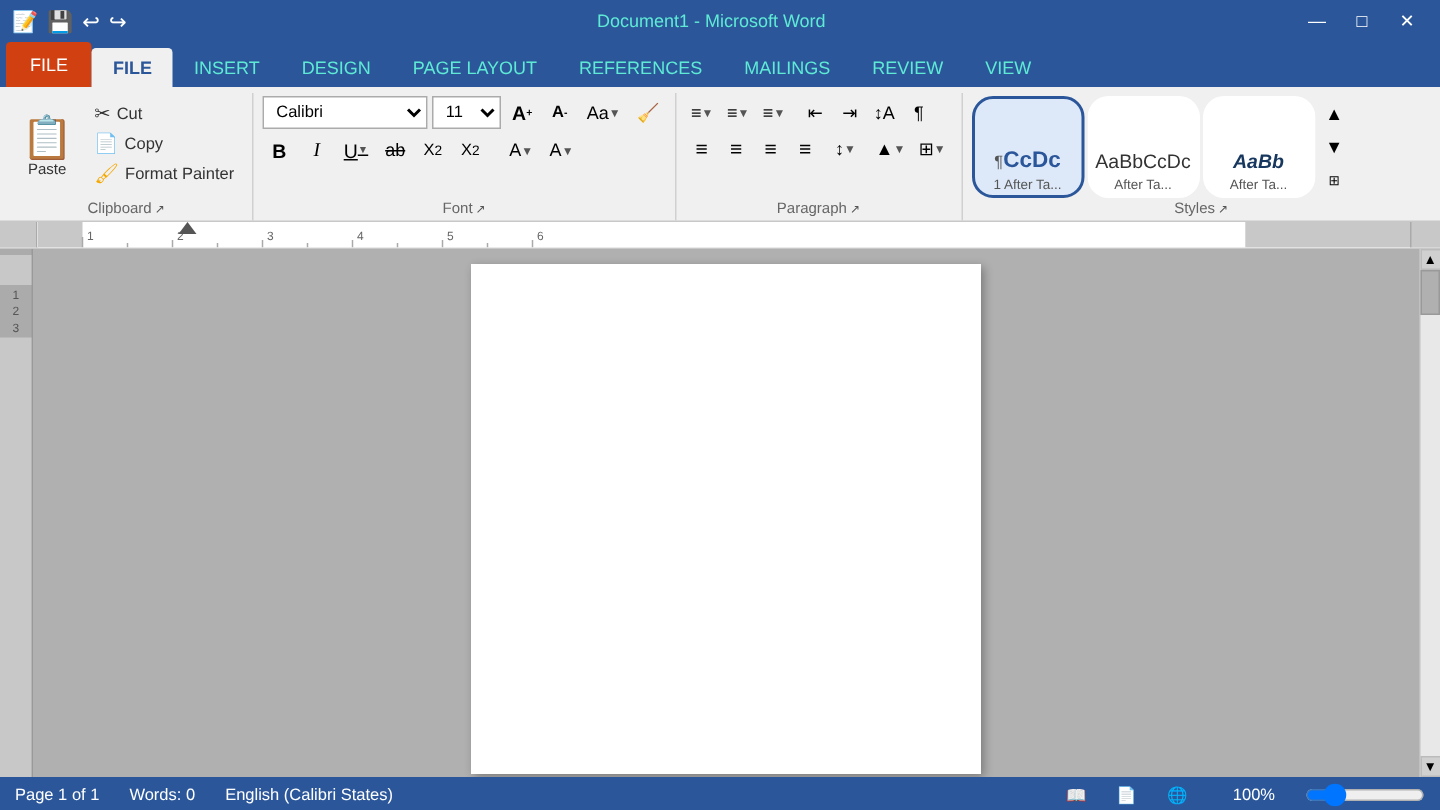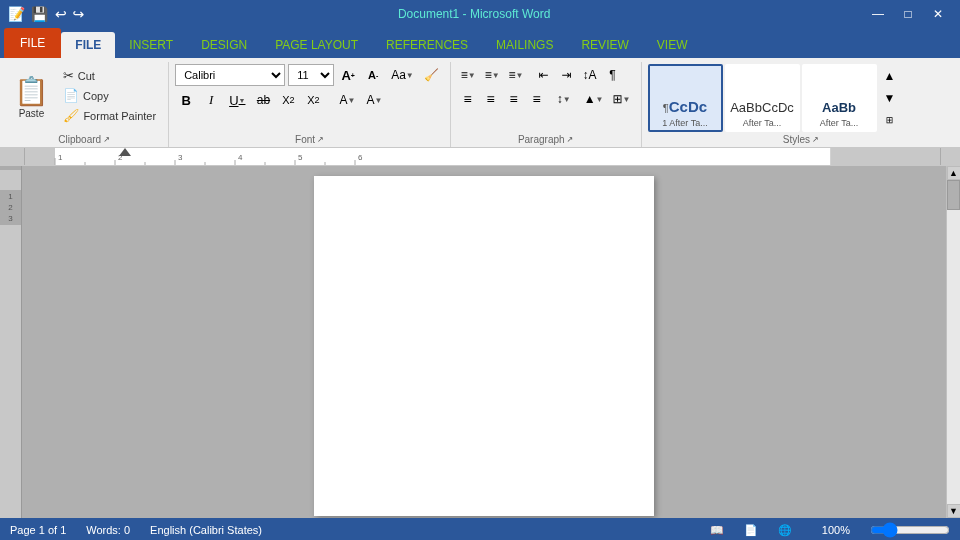--- a/index.html
+++ b/index.html
@@ -25,21 +25,21 @@
       background: #2b579a;
       display: flex;
       align-items: flex-end;
       padding: 0 0 0 4px;
       height: 30px;
     }
     .tab {
       padding: 5px 14px;
       font-size: 12px;
       cursor: pointer;
-      color: #84cc16;
+      color: #5eead4;
       border-radius: 3px 3px 0 0;
       height: 26px;
       display: flex;
       align-items: center;
     }
     .tab.active { background: #f0f0f0; color: #2b579a; font-weight: 600; }
     .tab.file { background: #d04010; color: white; padding: 5px 16px; height: 30px; }
 
     
     .ribbon {
@@ -169,21 +169,21 @@
     }
     .style-box {
       width: 75px;
       height: 68px;
       border: 2px solid transparent;
       cursor: pointer;
       display: flex;
       flex-direction: column;
       align-items: center;
       justify-content: flex-end;
-      border-radius: 2px;
+      border-radius: 14px;
       padding: 2px;
       background: white;
     }
     .style-preview {
       font-size: 13px;
       font-weight: normal;
       color: #333;
       line-height: 1.2;
       text-align: center;
     }
@@ -428,21 +428,21 @@
         <div class="style-preview" style="font-size:11px; color:#555;">¶<span style="font-size:15px;color:#2b579a;font-weight:bold;">CcDc</span></div>
         <div class="style-label">1 After Ta...</div>
       </div>
 
       <div class="style-box">
         <div class="style-preview" style="font-size:13px;color:#333;">AaBbCcDc</div>
         <div class="style-label">After Ta...</div>
       </div>
 
       <div class="style-box">
-        <div class="style-preview" style="font-size:13px;color:#17375e;font-weight:bold;">AaBb</div>
+        <div class="style-preview" style="font-size:13px;color:#17375e;font-weight:bold;font-style:italic;">AaBb</div>
         <div class="style-label">After Ta...</div>
       </div>
 
       <div style="display:flex;flex-direction:column;justify-content:center;gap:2px;">
         <button class="ribbon-btn" style="height:20px;">▲</button>
         <button class="ribbon-btn" style="height:20px;">▼</button>
         <button class="ribbon-btn" style="height:20px;font-size:9px;">⊞</button>
       </div>
     </div>
     <div class="group-label">

